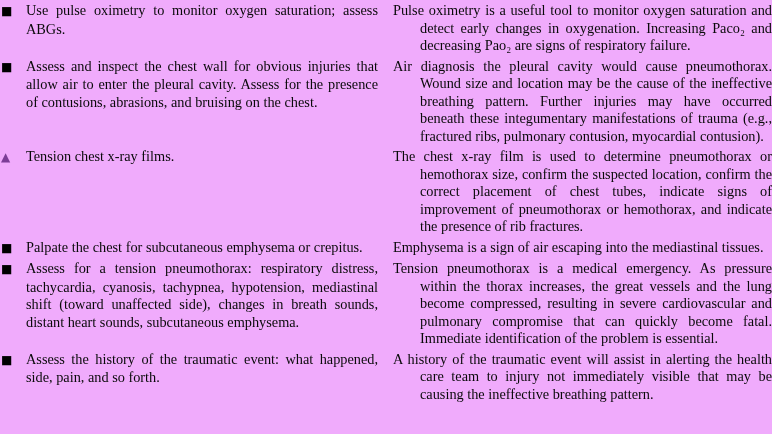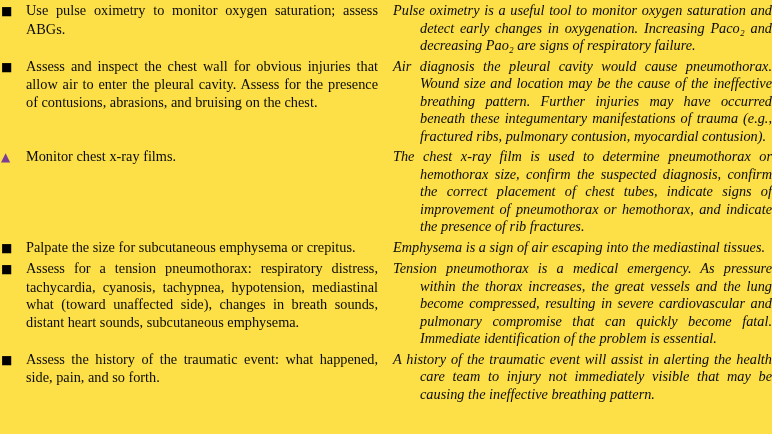--- a/index.html
+++ b/index.html
@@ -4,21 +4,21 @@
 <style>
   html, body {
     margin: 0;
     padding: 0;
     background: #ffffff;
   }
   .page {
     position: relative;
     width: 772px;
     height: 434px;
-    background: #fde047;
+    background: #f0abfc;
     font-family: "Liberation Serif", "DejaVu Serif", serif;
     color: #0a0a0a;
     font-size: 14.3px;
     line-height: 17.5px;
     overflow: hidden;
     box-sizing: border-box;
     padding-top: 2px;
   }
   .table {
     display: grid;
@@ -30,21 +30,20 @@
   }
   .intervention-cell {
     box-sizing: border-box;
     padding: 0 8px 0 1px;
     margin-bottom: 3px;
   }
   .rationale-cell {
     box-sizing: border-box;
     padding: 0 0 0 7px;
     margin-bottom: 3px;
-    font-style: italic;
   }
   .intervention {
     text-align: justify;
     padding-left: 25px;
     text-indent: -25px;
   }
   .bullet {
     display: inline-block;
     width: 25px;
     text-indent: 0;
@@ -81,43 +80,43 @@
       </div>
     </div>
     <div class="rationale-cell">
       <div class="rationale">Air diagnosis the pleural cavity would cause pneumothorax. Wound size and location may be the cause of the ineffective breathing pattern. Further injuries may have occurred beneath these integumentary manifestations of trauma (e.g., fractured ribs, pulmonary contusion, myocardial contusion).</div>
     </div>
   </div>
 
   <div class="row">
     <div class="intervention-cell">
       <div class="intervention">
-        <span class="bullet" style="color: rgb(123, 61, 150);">▲</span><span>Monitor chest x-ray films.</span>
+        <span class="bullet" style="color: rgb(123, 61, 150);">▲</span><span>Tension chest x-ray films.</span>
       </div>
     </div>
     <div class="rationale-cell">
-      <div class="rationale">The chest x-ray film is used to determine pneumothorax or hemothorax size, confirm the suspected diagnosis, confirm the correct placement of chest tubes, indicate signs of improvement of pneumothorax or hemothorax, and indicate the presence of rib fractures.</div>
+      <div class="rationale">The chest x-ray film is used to determine pneumothorax or hemothorax size, confirm the suspected location, confirm the correct placement of chest tubes, indicate signs of improvement of pneumothorax or hemothorax, and indicate the presence of rib fractures.</div>
     </div>
   </div>
 
   <div class="row">
     <div class="intervention-cell">
       <div class="intervention">
-        <span class="bullet" style="color: rgb(0, 0, 0);">■</span><span>Palpate the size for subcutaneous emphysema or crepitus.</span>
+        <span class="bullet" style="color: rgb(0, 0, 0);">■</span><span>Palpate the chest for subcutaneous emphysema or crepitus.</span>
       </div>
     </div>
     <div class="rationale-cell">
       <div class="rationale">Emphysema is a sign of air escaping into the mediastinal tissues.</div>
     </div>
   </div>
 
   <div class="row">
     <div class="intervention-cell">
       <div class="intervention">
-        <span class="bullet" style="color: rgb(0, 0, 0);">■</span><span>Assess for a tension pneumothorax: respiratory distress, tachycardia, cyanosis, tachypnea, hypotension, mediastinal what (toward unaffected side), changes in breath sounds, distant heart sounds, subcutaneous emphysema.</span>
+        <span class="bullet" style="color: rgb(0, 0, 0);">■</span><span>Assess for a tension pneumothorax: respiratory distress, tachycardia, cyanosis, tachypnea, hypotension, mediastinal shift (toward unaffected side), changes in breath sounds, distant heart sounds, subcutaneous emphysema.</span>
       </div>
     </div>
     <div class="rationale-cell">
       <div class="rationale">Tension pneumothorax is a medical emergency. As pressure within the thorax increases, the great vessels and the lung become compressed, resulting in severe cardiovascular and pulmonary compromise that can quickly become fatal. Immediate identification of the problem is essential.</div>
     </div>
   </div>
 
   <div class="row">
     <div class="intervention-cell">
       <div class="intervention">

